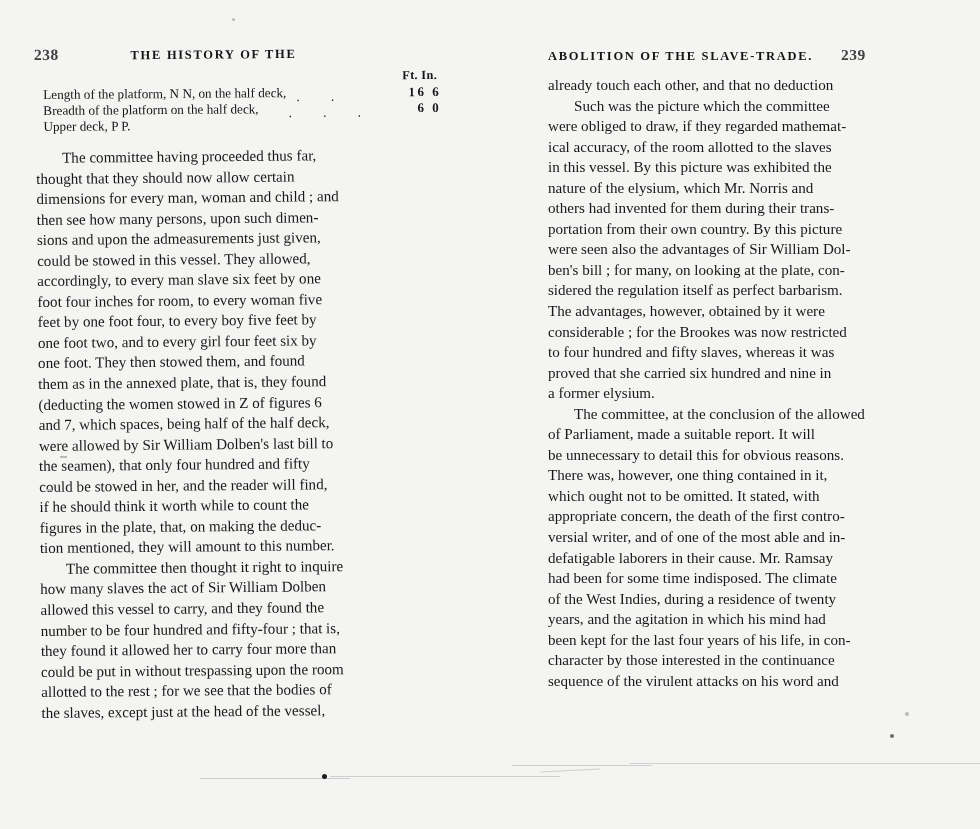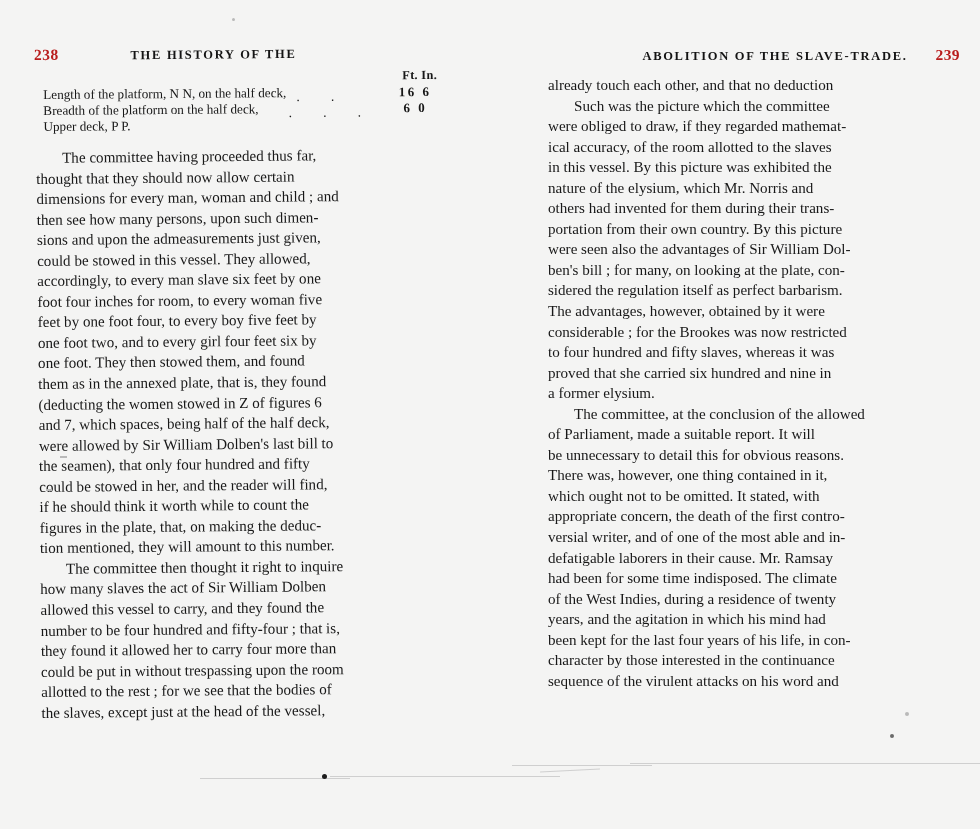--- a/index.html
+++ b/index.html
@@ -28,34 +28,34 @@
     align-items: baseline;
   }
   .head-left  { left: 34px;  width: 420px; }
   .head-right { left: 548px; width: 412px; }
 
   .folio {
     font-family: "Liberation Serif", "DejaVu Serif", serif;
     font-weight: bold;
     font-size: 15.5px;
     letter-spacing: 0.4px;
-    color: #b91c1c;
+    color: #404040;
   }
   .running-title {
     font-family: "Liberation Serif", "DejaVu Serif", serif;
     font-weight: bold;
     font-size: 12.5px;
     letter-spacing: 1.7px;
     color: #141414;
     text-transform: uppercase;
     white-space: nowrap;
   }
   .head-left .running-title  { margin-left: 72px; }
   .head-right .running-title { margin-right: 28px; }
-  .head-right { justify-content: flex-end; }
+  .head-right { }
 
   
   .measure-table {
     position: absolute;
     left: 43px;
     top: 71px;
     width: 400px;
     font-size: 13.2px;
     line-height: 15.6px;
   }
@@ -80,21 +80,21 @@
     height: 1px;
   }
   .mt-leader span {
     position: absolute;
     top: -6px;
     font-size: 13px;
     line-height: 1;
   }
   .mt-val {
     flex: 0 0 52px;
-    text-align: center;
+    text-align: right;
     font-weight: bold;
     font-size: 13px;
     letter-spacing: 2.5px;
     padding-right: 2px;
   }
 
   
   .col {
     position: absolute;
     font-size: 15.1px;

